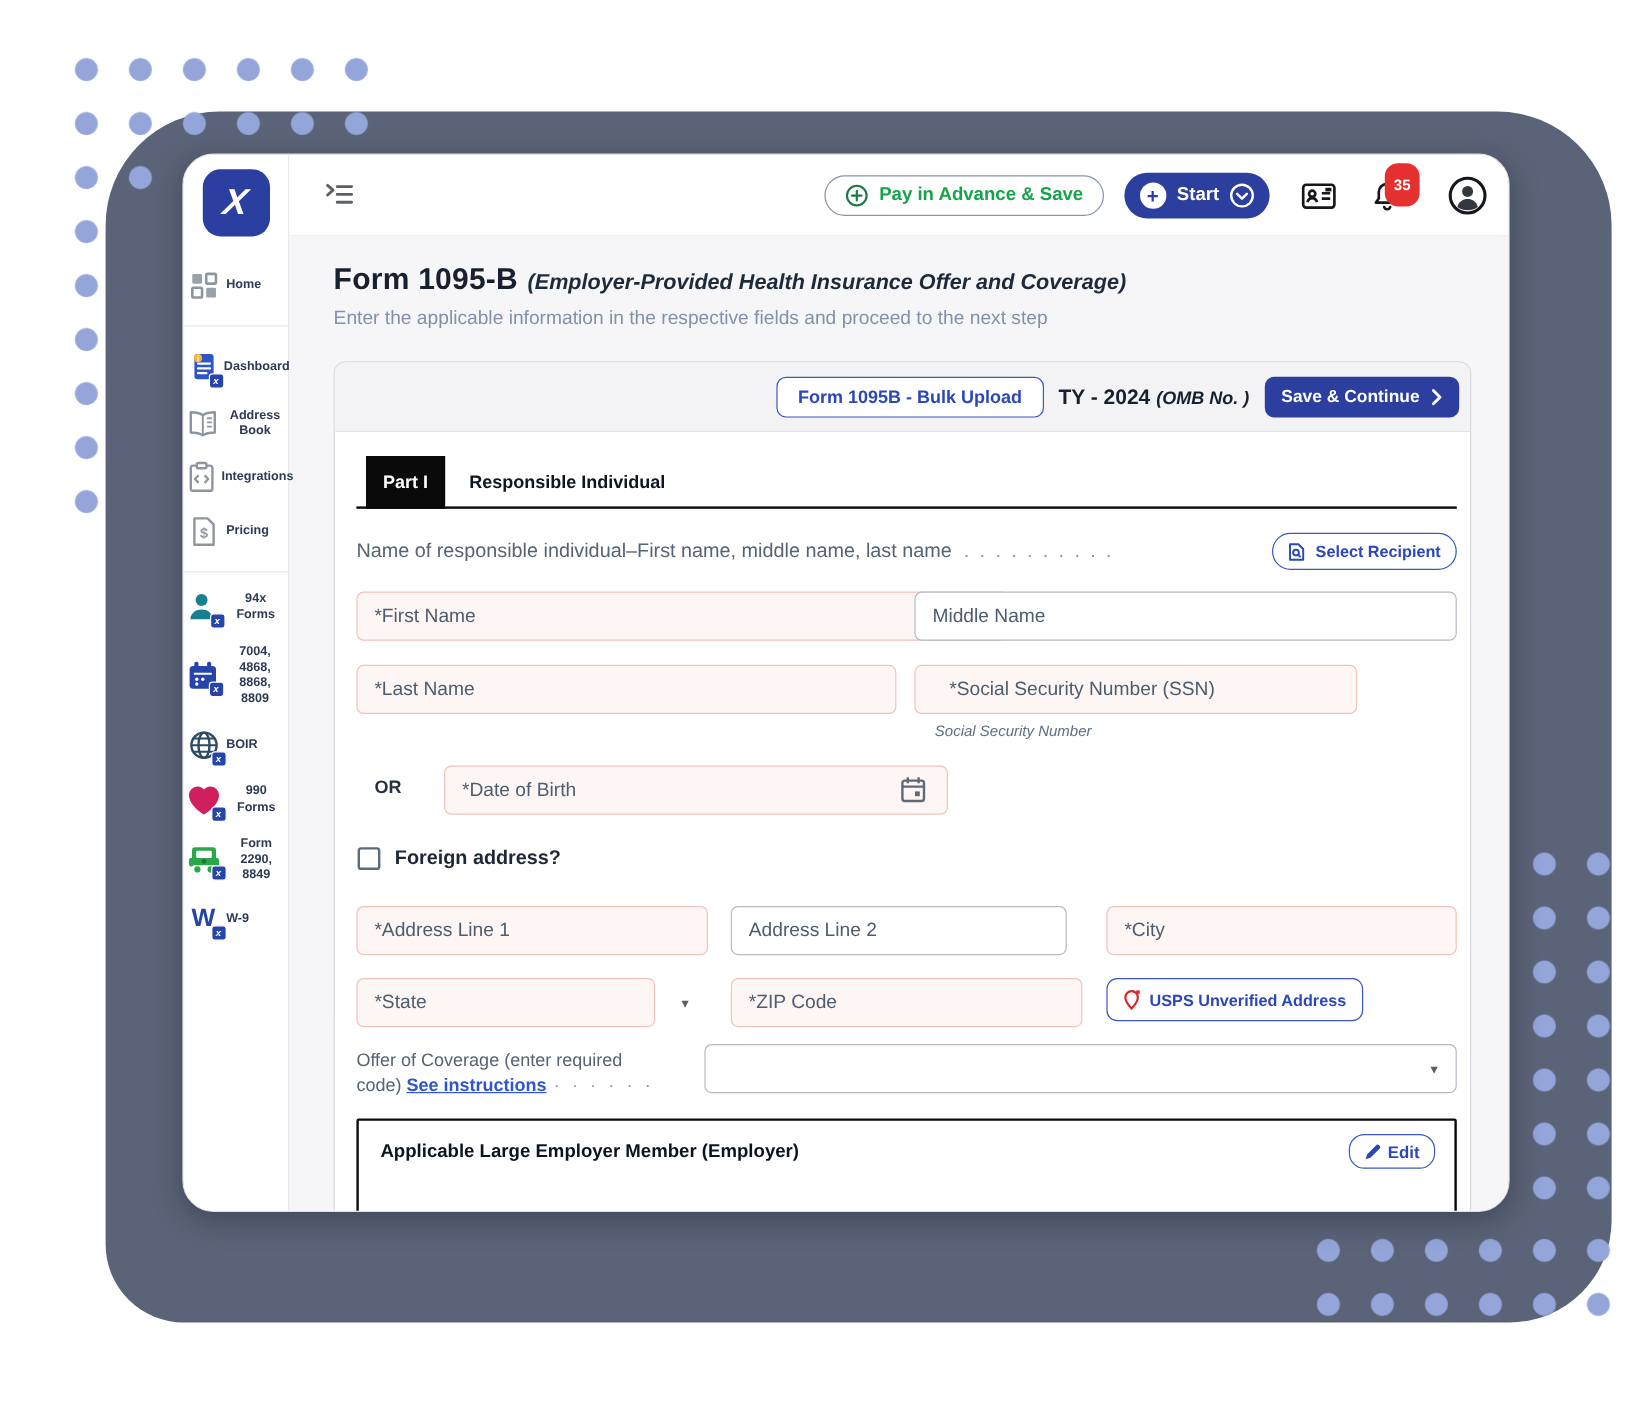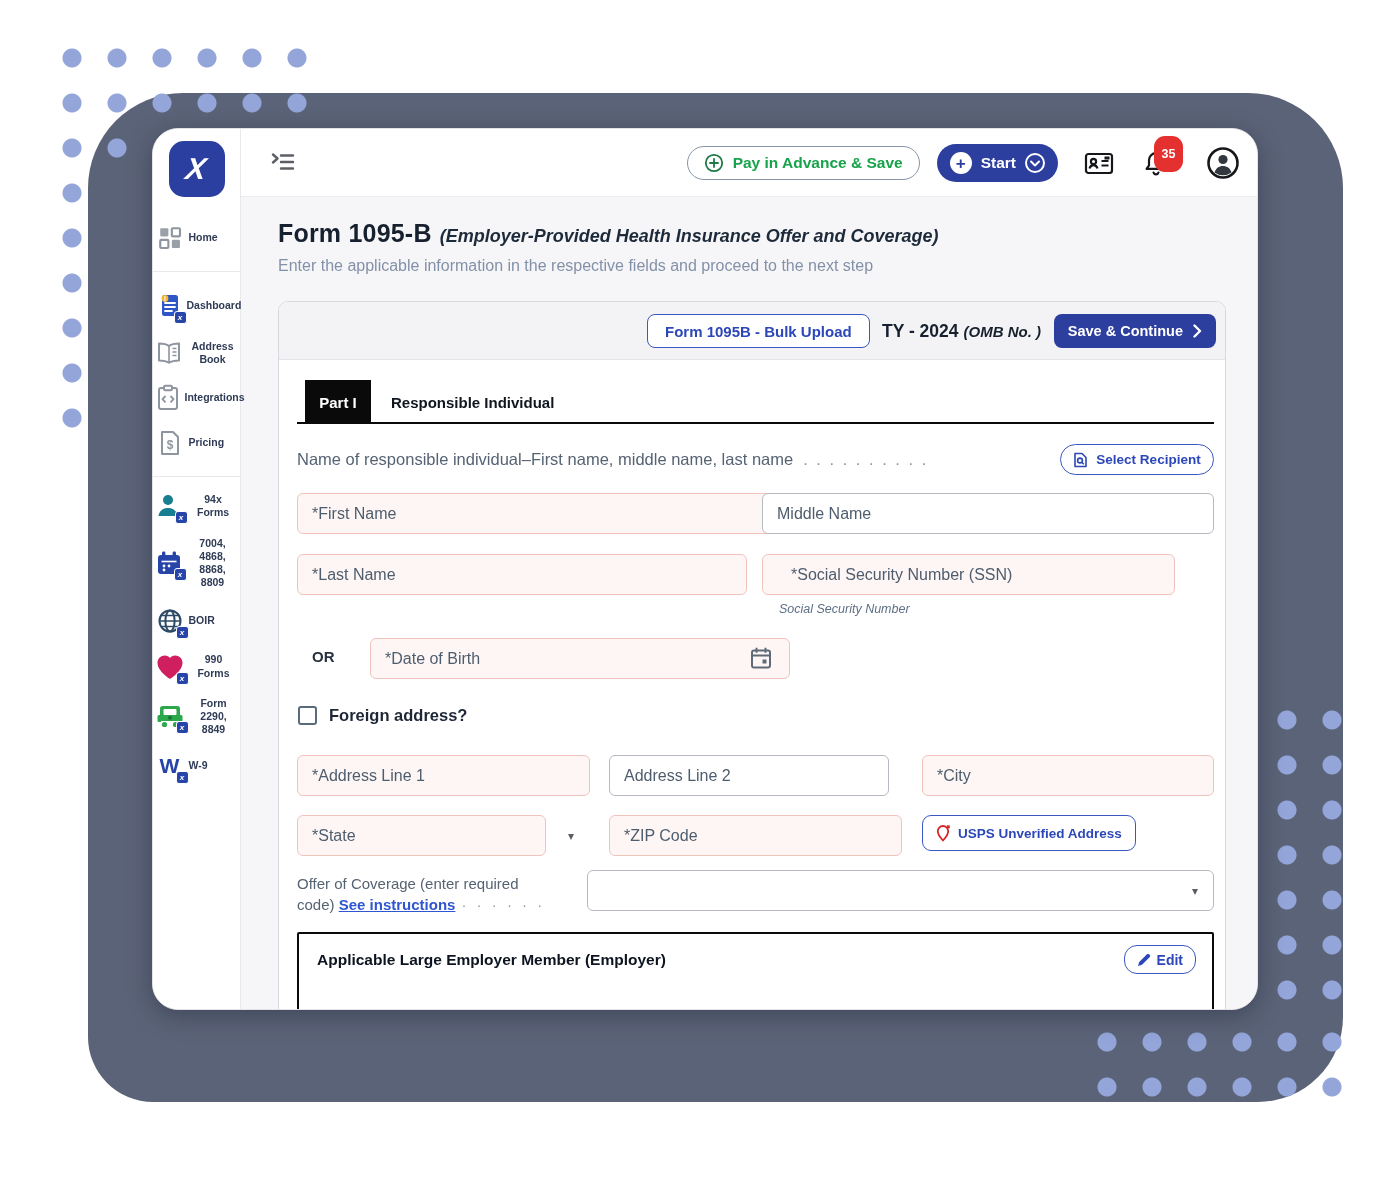--- a/index.html
+++ b/index.html
@@ -339,21 +339,21 @@
             <path d="M2 1.5h7l4 4v9H2z"></path>
               <circle cx="7" cy="8.5" r="2.4"></circle>
               <path d="M8.8 10.3l2 2"></path>
           </svg>
           <span>Select Recipient</span>
         </button>
 
         <input class="inp req" style="left: 18px; top: 191px; width: 544px;" placeholder="*First Name">
         <input class="inp norm" style="left: 483px; top: 191px; width: 452px;" placeholder="Middle Name">
         <input class="inp req" style="left: 18px; top: 252px; width: 450px;" placeholder="*Last Name">
-        <input class="inp req" style="left: 483px; top: 252px; width: 413px; padding-left: 28px;" placeholder="*Social Security Number (SSN)">
+        <input class="inp req" style="left: 483px; top: 252px; width: 369px; padding-left: 28px;" placeholder="*Social Security Number (SSN)">
         <div class="helper">Social Security Number</div>
 
         <div class="or">OR</div>
         <input class="inp req" style="left: 91px; top: 336px; width: 420px;" placeholder="*Date of Birth">
         <span class="cal-ic">
           <svg width="22" height="24" viewBox="0 0 22 24" fill="none" stroke="#5f6a76" stroke-width="2" stroke-linejoin="round">
             <rect x="2" y="4.5" width="18" height="17" rx="2"></rect>
             <path d="M6.5 1.8v5M15.5 1.8v5M2 9.5h18"></path>
             <rect x="12.5" y="13.5" width="4" height="4" fill="#5f6a76" stroke="none"></rect>
           </svg>

